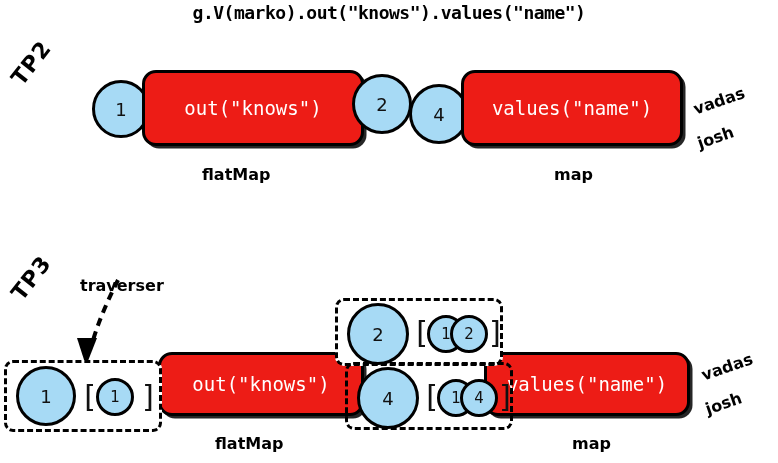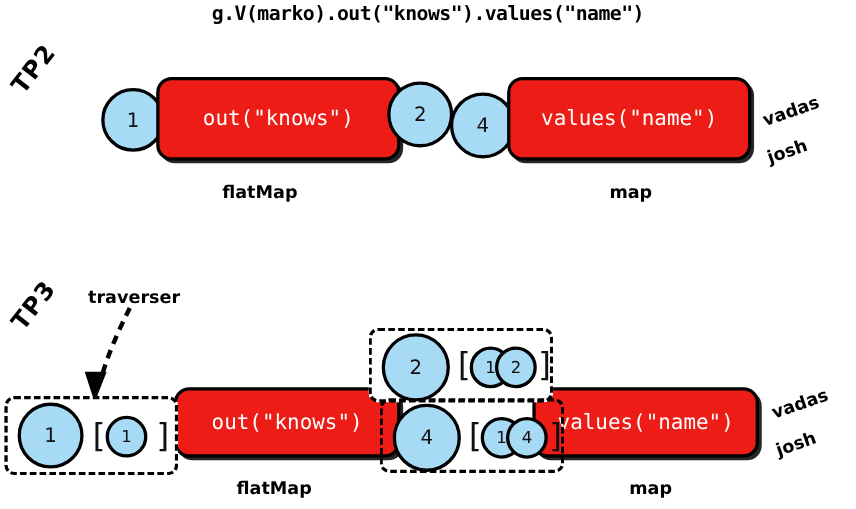--- a/index.html
+++ b/index.html
@@ -150,21 +150,21 @@
   <div class="op-box" style="left:461px; top:70px; width:222px; height:76px;">values("name")</div>
 
   <div class="olabel rot-res" style="left:694px; top:100px;">vadas</div>
   <div class="olabel rot-res" style="left:698px; top:134px;">josh</div>
 
   <div class="olabel" style="left:202px; top:165px;">flatMap</div>
   <div class="olabel" style="left:554px; top:165px;">map</div>
 
   <div class="olabel tp rot-tp" style="left:16px; top:285px;">TP3</div>
 
-  <div class="olabel" style="left:80px; top:260px;">traverser</div>
+  <div class="olabel" style="left:80px; top:276px;">traverser</div>
 
   <svg class="arrow-layer">
     <path d="M 118 280 C 108 300, 98 322, 92 344" stroke="#000000" stroke-width="4" fill="none" stroke-dasharray="8 6" stroke-linecap="butt"></path>
     <polygon points="86,366 77,338 97,338" fill="#000000"></polygon>
   </svg>
 
   <div class="op-box" style="left:158px; top:352px; width:206px; height:64px; z-index:2;">out("knows")</div>
 
   <div class="op-box" style="left:484px; top:352px; width:206px; height:64px; z-index:2;">values("name")</div>
 

